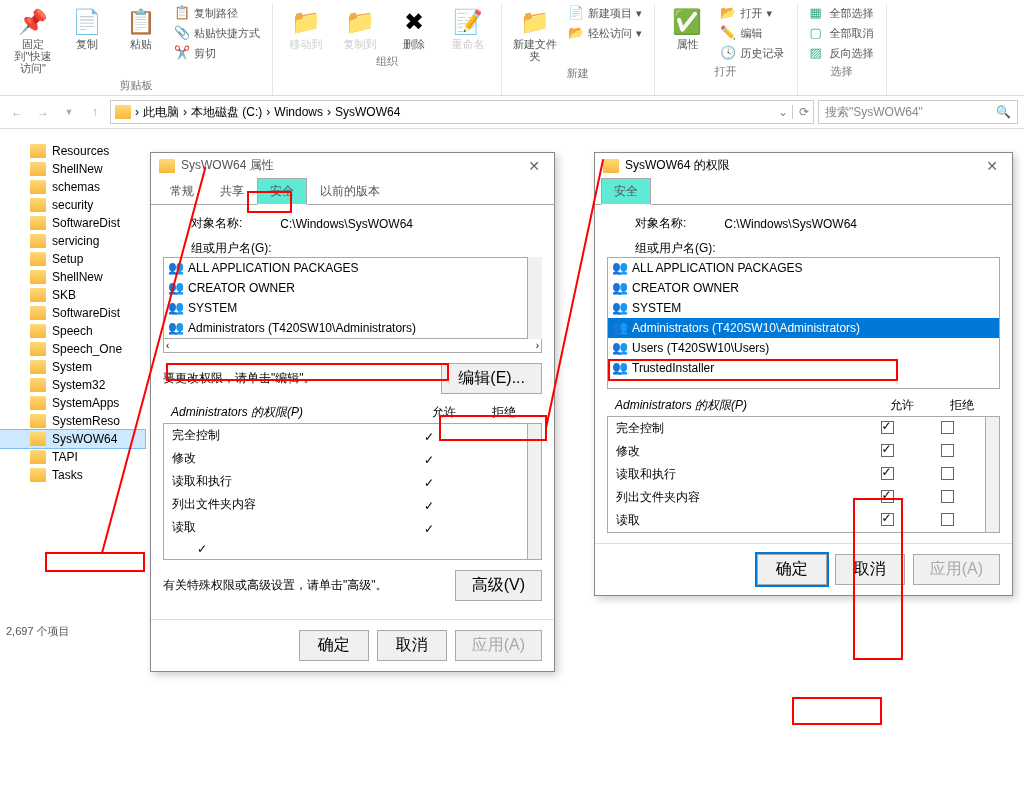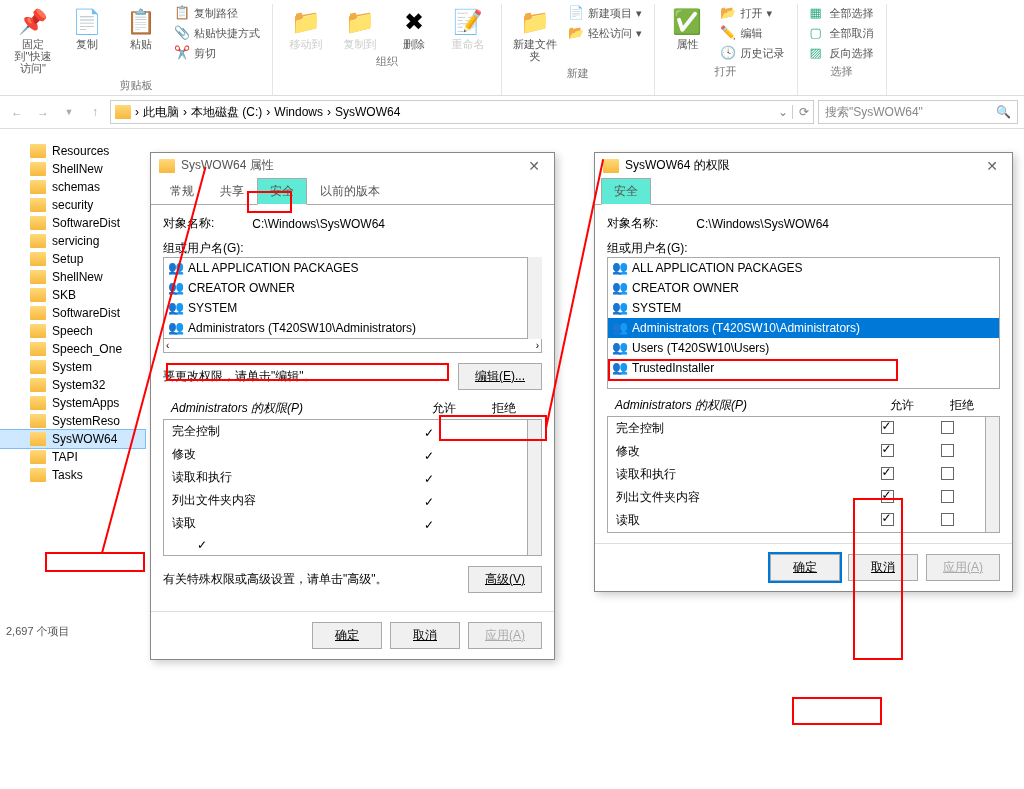--- a/index.html
+++ b/index.html
@@ -35,26 +35,26 @@
 
 .dialog { position: absolute; background: #fff; border: 1px solid #888; box-shadow: 3px 3px 8px rgba(0,0,0,0.2); }
 .dlg-title { display: flex; align-items: center; padding: 4px 8px; background: #fff; }
 .dlg-title .t { flex: 1; font-size: 12px; color: #555; }
 .dlg-title .x { font-size: 14px; color: #666; padding: 0 6px; }
 .tabs { display: flex; padding: 0 6px; }
 .tab { padding: 4px 12px; border: 1px solid transparent; font-size: 12px; color: #555; }
 .tab.active { border: 1px solid #aaa; border-bottom-color: #fff; background: #5eead4; }
 .tab-content { padding: 10px 12px; border-top: 1px solid #aaa; margin-top: -1px; }
 .row { display: flex; align-items: center; gap: 8px; margin-bottom: 8px; }
-.lbl { font-size: 12px; }
+.lbl { font-size: 12px; margin-left: 28px; }
 .listbox { border: 1px solid #aaa; background: #fff; }
 .listbox .li { display: flex; align-items: center; gap: 4px; padding: 2px 4px; font-size: 12px; }
 .listbox .li.sel { background: #0078d7; color: #fff; }
 .user-ico { width: 16px; height: 16px; font-size: 13px; }
-.btn { border: 1px solid #aaa; background: #f0f0f0; padding: 4px 16px; font-size: 12px; min-width: 70px; text-align: center; text-decoration: underline; }
+.btn { border: 1px solid #aaa; background: #f0f0f0; padding: 4px 16px; font-size: 16px; min-width: 70px; text-align: center; }
 .btn:disabled, .btn.disabled { color: #aaa; }
 .perm-table { width: 100%; }
 .perm-table .phead { display: flex; padding: 2px 8px; font-size: 12px; }
 .perm-table .phead .ph1 { flex: 1; font-style: italic; }
 .perm-table .phead .ph2, .perm-table .phead .ph3 { width: 60px; text-align: center; }
 .perm-rows { border: 1px solid #aaa; }
 .perm-row { display: flex; padding: 3px 8px; font-size: 12px; align-items: flex-end; }
 .perm-row .pn { flex: 1; }
 .perm-row .pc { width: 60px; text-align: center; }
 .chk { width: 13px; height: 13px; border: 1px solid #666; display: inline-block; position: relative; background: #fff; }

